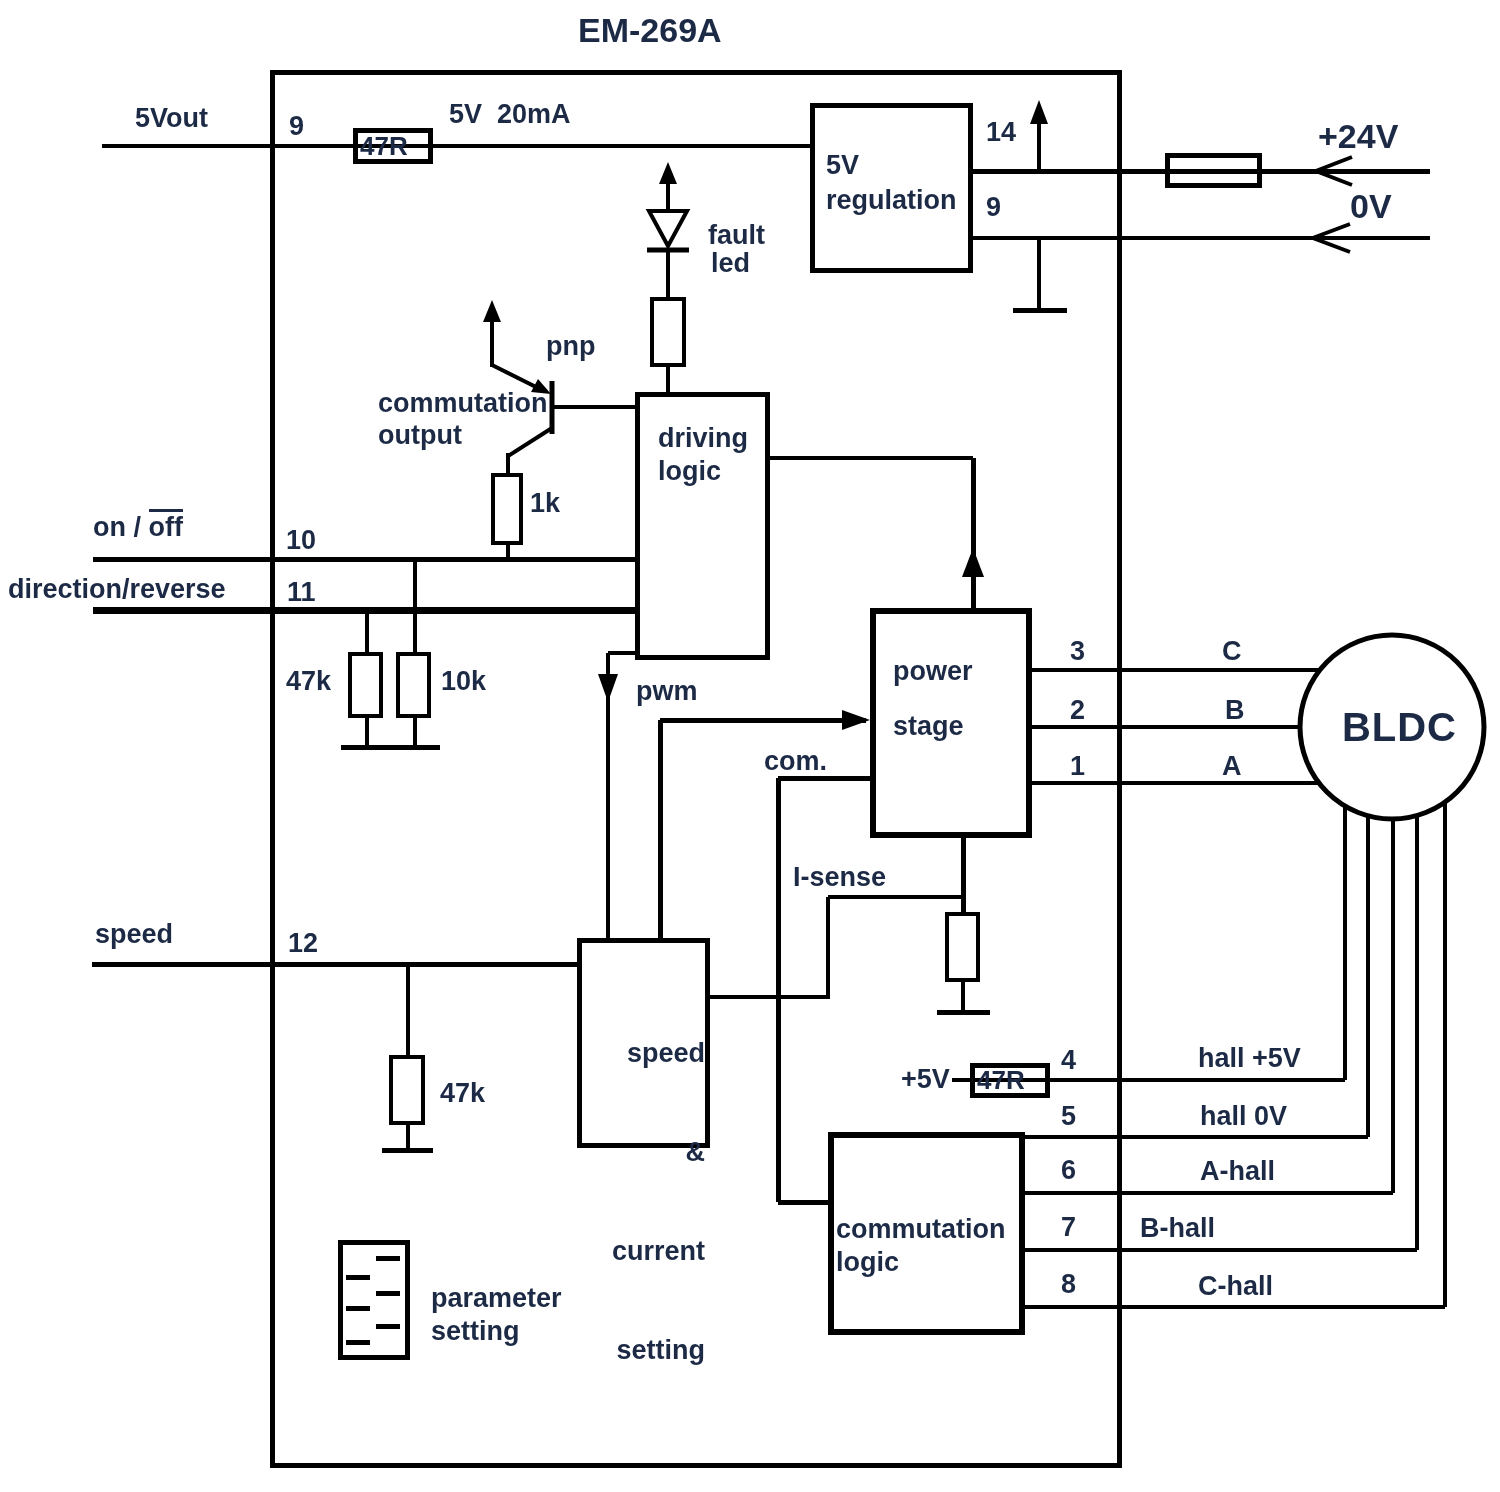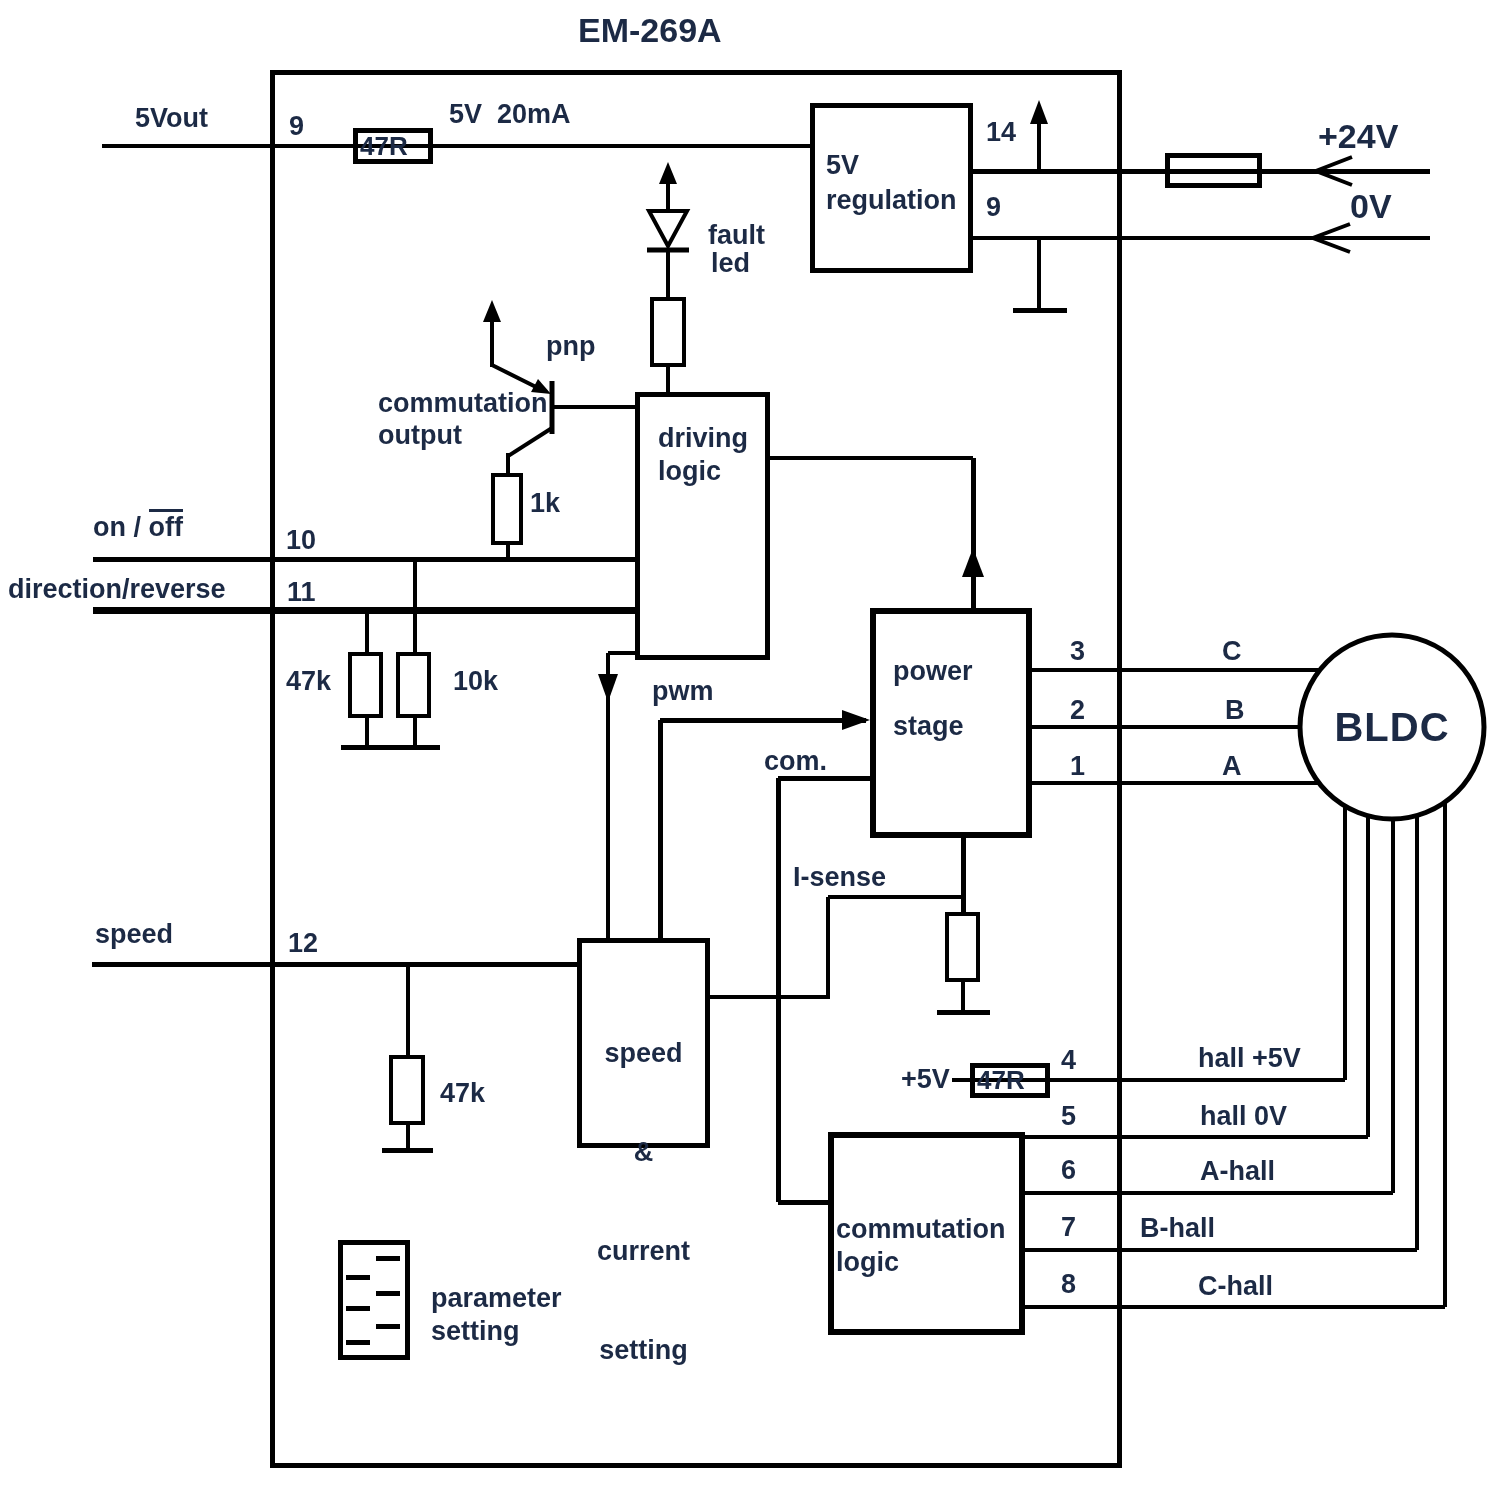--- a/index.html
+++ b/index.html
@@ -2,21 +2,21 @@
 <html><head>
 <meta charset="utf-8">
 <style>
   html,body{margin:0;padding:0;background:#fff;}
   #canvas{position:relative;width:1500px;height:1492px;background:#ffffff;overflow:hidden;
           font-family:"Liberation Sans",sans-serif;}
   .lbl{position:absolute;font:bold 27px "Liberation Sans",sans-serif;color:#1c2a45;
        white-space:pre;z-index:4;line-height:1.18;}
   .big{font-size:34px;}
   .huge{font-size:40px;letter-spacing:1px;}
-  .ctr{text-align:center;}
+  .ctr{text-align:right;}
   .ov{border-top:3px solid #1c2a45;padding-top:0px;}
   .wh{position:absolute;background:#000;height:4px;z-index:1;}
   .wv{position:absolute;background:#000;width:4px;z-index:1;}
   .t5h{height:5px;} .t7h{height:7px;} .t5v{width:5px;}
   .box{position:absolute;border:5px solid #000;background:#fff;z-index:2;box-sizing:border-box;}
   .thick{border-width:6px;}
   .resv{border-width:4px;}
   .rbox{background:transparent;}
   .gnd{position:absolute;background:#000;height:5px;z-index:1;}
   .dash{position:absolute;background:#000;height:5px;z-index:3;}
@@ -175,23 +175,23 @@
 
   <div class="lbl" style="left:658px;top:423px">driving</div>
   <div class="lbl" style="left:658px;top:456px">logic</div>
 
   <div class="lbl" style="left:93px;top:512px"><span>on / </span><span class="ov">off</span></div>
   <div class="lbl" style="left:286px;top:525px">10</div>
   <div class="lbl" style="left:8px;top:574px">direction/reverse</div>
   <div class="lbl" style="left:287px;top:577px">11</div>
 
   <div class="lbl" style="left:286px;top:666px">47k</div>
-  <div class="lbl" style="left:453px;top:666px">10k</div>
-
-  <div class="lbl" style="left:652px;top:676px">pwm</div>
+  <div class="lbl" style="left:441px;top:666px">10k</div>
+
+  <div class="lbl" style="left:636px;top:676px">pwm</div>
   <div class="lbl" style="left:893px;top:656px">power</div>
   <div class="lbl" style="left:893px;top:711px">stage</div>
   <div class="lbl" style="left:764px;top:746px">com.</div>
   <div class="lbl" style="left:793px;top:862px">I-sense</div>
 
   <div class="lbl" style="left:1070px;top:636px">3</div>
   <div class="lbl" style="left:1222px;top:636px">C</div>
   <div class="lbl" style="left:1070px;top:695px">2</div>
   <div class="lbl" style="left:1225px;top:695px">B</div>
   <div class="lbl" style="left:1070px;top:751px">1</div>

